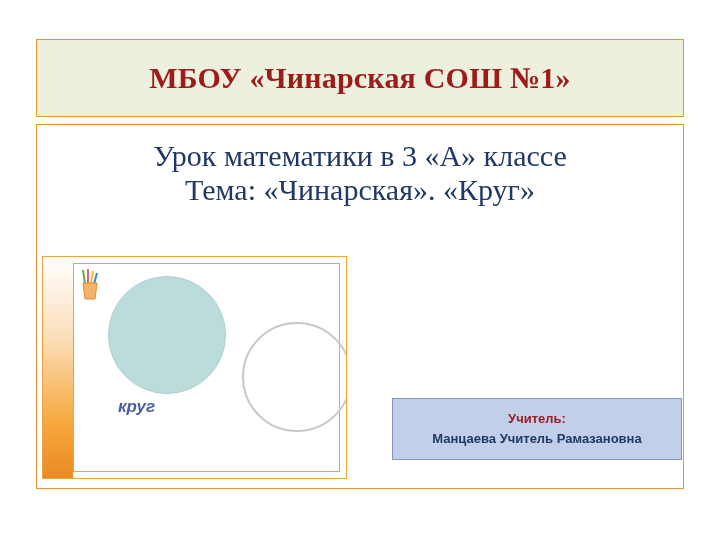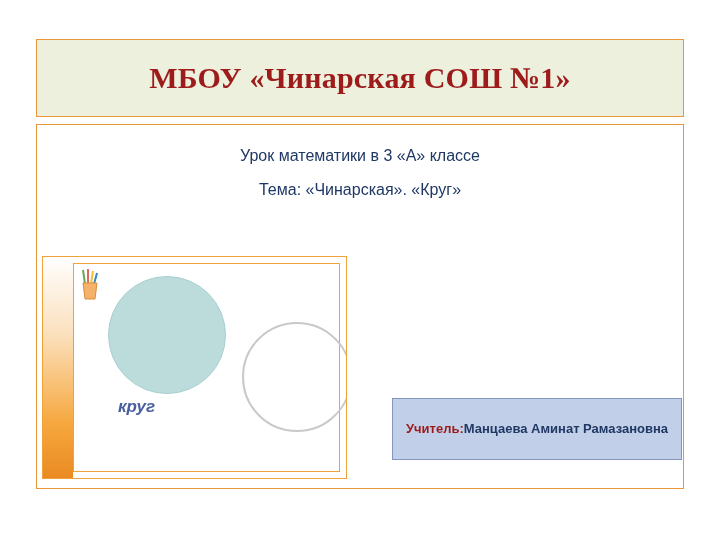--- a/index.html
+++ b/index.html
@@ -54,22 +54,22 @@
     box-sizing: border-box;
   }
   .subtitle-wrap {
     position: absolute;
     left: 0;
     top: 14px;
     width: 100%;
     text-align: center;
   }
   .subtitle-line {
-    font-family: Liberation Sans, sans-serif;
-    font-size: 16px;
+    font-family: Liberation Serif, serif;
+    font-size: 30px;
     color: #1f3864;
     line-height: 34px;
     white-space: nowrap;
   }
   
   .picture {
     position: absolute;
     left: 5px;
     top: 131px;
     width: 305px;
@@ -149,21 +149,21 @@
   .teacher-box {
     position: absolute;
     left: 355px;
     top: 273px;
     width: 290px;
     height: 62px;
     background: #c2cfe8;
     border: 1px solid #8496bd;
     box-sizing: border-box;
     display: flex;
-    flex-direction: row;
+    flex-direction: column;
     align-items: center;
     justify-content: center;
   }
   .teacher-label {
     font-family: "Liberation Sans", sans-serif;
     font-size: 13px;
     font-weight: bold;
     color: #9e1b1b;
     line-height: 20px;
   }
@@ -207,17 +207,17 @@
 
         <div class="krug-shape"></div>
         <div class="okr-shape"></div>
 
         <div class="lbl-krug">круг</div>
       </div>
     </div>
 
     <div class="teacher-box">
       <div class="teacher-label">Учитель:</div>
-      <div class="teacher-name">Манцаева Аминат Рамазановна</div>
+      <div class="teacher-name">Манцаева Учитель Рамазановна</div>
     </div>
 
   </div>
 </div>
 
 </body></html>

